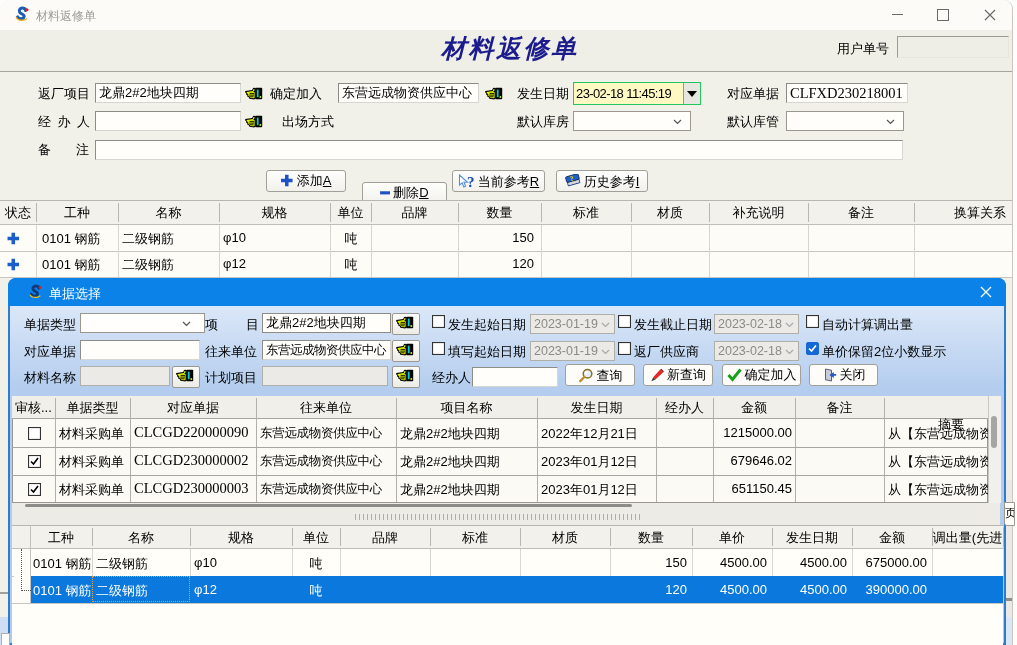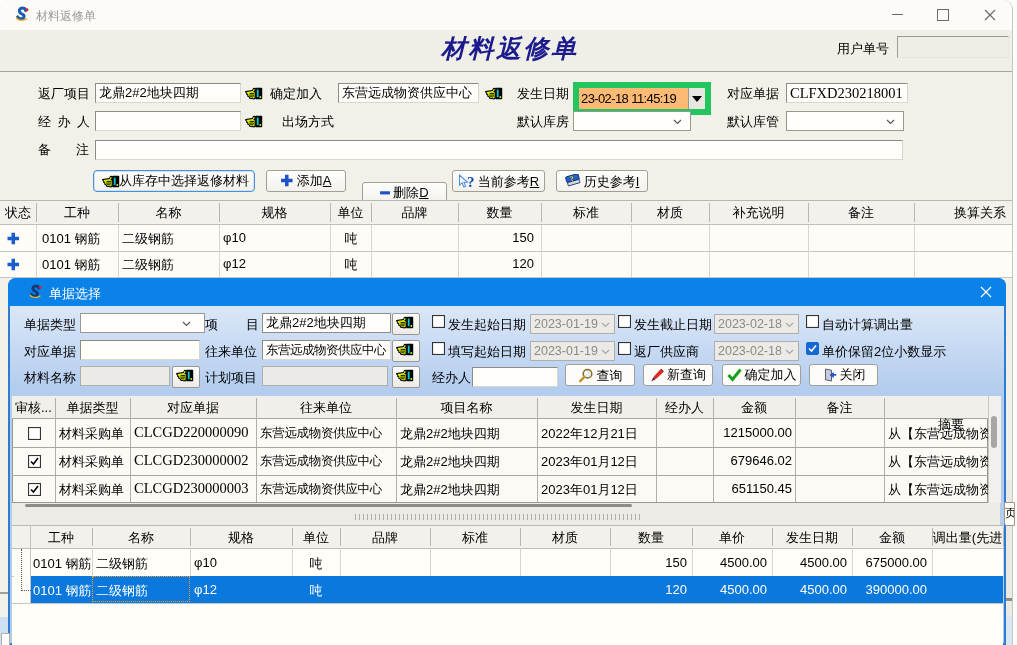--- a/index.html
+++ b/index.html
@@ -61,21 +61,21 @@
  <div class="fld" style="left:338px;top:83px;width:133px">东营远成物资供应中心</div>
  <svg class="abs" style="left:485px;top:87px" width="18" height="13" viewBox="0 0 18 13">
 <rect x="10.2" y="0.8" width="7" height="11.4" rx="0.8" fill="#000"></rect>
 <rect x="11.8" y="2.6" width="1.8" height="7.6" fill="#00ccd8"></rect>
 <circle cx="15.3" cy="10" r="1" fill="#cce800"></circle>
 <path d="M0.2 4.1 L7.2 3.1 L7.8 1.4 Q8.2 0.6 9.4 0.8 L10.6 1.2 L10.6 11.6 L9.2 12.4 L4.4 11.8 L3.8 10.2 L2.4 9.7 L2.3 8.2 L1.2 7.7 L1.2 6.2 L0.2 5.6 Z" fill="#000"></path>
 <path d="M1.5 4.9 L7.8 4 L8.4 2.2 Q8.8 1.7 9.4 2 L9.6 3.2 L8.2 4.9 L9.6 5.1 L9.6 10.8 L8.8 11.3 L5.2 10.9 L4.8 9.4 L3.3 9 L3.3 7.6 L2.3 7.1 L2.3 5.9 L1.5 5.4 Z" fill="#dff000"></path>
 <path d="M4.6 6.4 L9 6.4 M4.2 8.1 L9 8.1 M5 9.8 L8.6 9.8" stroke="#000" stroke-width="0.9" fill="none"></path>
 </svg>
  <div class="lb" style="left:517px;top:86px">发生日期</div>
- <div class="abs" style="left:573px;top:82px;width:126px;height:21px;background:#fdba74;border:6px solid #22c55e">
+ <div class="abs" style="left:573px;top:82px;width:126px;height:21px;background:#fef9c3;border:1px solid #22c55e">
    <div class="abs" style="left:2px;top:3px;font-size:13px;letter-spacing:-0.6px;white-space:nowrap">23-02-18 11:45:19</div>
    <div class="abs" style="left:109px;top:0;width:17px;height:21px;background:#e8e6e0;border-left:1px solid #9a9890;box-sizing:border-box">
      <div class="abs" style="left:3px;top:8px;width:0;height:0;border:5px solid transparent;border-top:6px solid #000;border-bottom:none"></div>
    </div>
  </div>
  <div class="lb" style="left:727px;top:86px">对应单据</div>
  <div class="fld" style="left:786px;top:83px;width:114px;font-family:'Liberation Serif',serif;font-size:14.5px">CLFXD230218001</div>
  <div class="lb" style="left:38px;top:114px">经 办 人</div>
  <div class="fld" style="left:95px;top:111px;width:138px"></div>
  <svg class="abs" style="left:245px;top:115px" width="18" height="13" viewBox="0 0 18 13">
@@ -96,29 +96,20 @@
  <div class="lb" style="left:727px;top:114px">默认库管</div>
  <div class="cmb" style="left:786px;top:111px;width:110px">
    <svg class="abs" style="left:99px;top:7px" width="9" height="6">
         <path d="M1 1 L4.5 4.5 L8 1" stroke="#555" stroke-width="1.2" fill="none"></path>
       </svg>
     </div>
  <div class="lb" style="left:38px;top:142px">备</div>
  <div class="lb" style="left:76px;top:142px">注</div>
  <div class="fld" style="left:95px;top:140px;width:800px"></div>
 
- <div class="btn" style="left:93px;top:170px;width:160px;border:1px solid #4a90d8;box-shadow:0 0 0 1px #cfe2f5 inset;border-radius:4px;padding-left:0">
-  <svg style="position:absolute;left:8px;top:4px" width="18" height="13" viewBox="0 0 18 13">
-<rect x="10.2" y="0.8" width="7" height="11.4" rx="0.8" fill="#000"></rect>
-<rect x="11.8" y="2.6" width="1.8" height="7.6" fill="#00ccd8"></rect>
-<circle cx="15.3" cy="10" r="1" fill="#cce800"></circle>
-<path d="M0.2 4.1 L7.2 3.1 L7.8 1.4 Q8.2 0.6 9.4 0.8 L10.6 1.2 L10.6 11.6 L9.2 12.4 L4.4 11.8 L3.8 10.2 L2.4 9.7 L2.3 8.2 L1.2 7.7 L1.2 6.2 L0.2 5.6 Z" fill="#000"></path>
-<path d="M1.5 4.9 L7.8 4 L8.4 2.2 Q8.8 1.7 9.4 2 L9.6 3.2 L8.2 4.9 L9.6 5.1 L9.6 10.8 L8.8 11.3 L5.2 10.9 L4.8 9.4 L3.3 9 L3.3 7.6 L2.3 7.1 L2.3 5.9 L1.5 5.4 Z" fill="#dff000"></path>
-<path d="M4.6 6.4 L9 6.4 M4.2 8.1 L9 8.1 M5 9.8 L8.6 9.8" stroke="#000" stroke-width="0.9" fill="none"></path>
-</svg><span style="margin-left:20px">从库存中选择返修材料</span></div>
  <div class="btn" style="left:266px;top:170px;width:78px"><span style="color:#2050c8;font-weight:bold;font-size:15px;vertical-align:-1px">✚</span> 添加<u>A</u></div>
  <div class="btn" style="left:362px;top:182px;width:83px"><span style="color:#2050c8;font-weight:bold;font-size:15px;vertical-align:-1px">━</span> 删除<u>D</u></div>
  <div class="btn" style="left:452px;top:170px;width:91px">
    <svg style="position:relative;top:3px;margin-right:1px" width="19" height="15" viewBox="0 0 19 15">
         <path d="M1.5 1 L1.5 11 L4.2 8.8 L5.8 13 L7.6 12.2 L6 8.3 L9.5 8.3 Z" fill="#fff" stroke="#5590dc" stroke-width="1.1"></path>
         <text x="9" y="12.5" font-size="15" font-weight="bold" fill="#1545bb" font-family="Liberation Serif">?</text>
       </svg>当前参考<u>R</u></div>
  <div class="btn" style="left:556px;top:170px;width:90px">
    <svg style="position:relative;top:3px;margin-right:2px" width="17" height="15" viewBox="0 0 17 15">
         <g transform="rotate(-16 8 8)">

